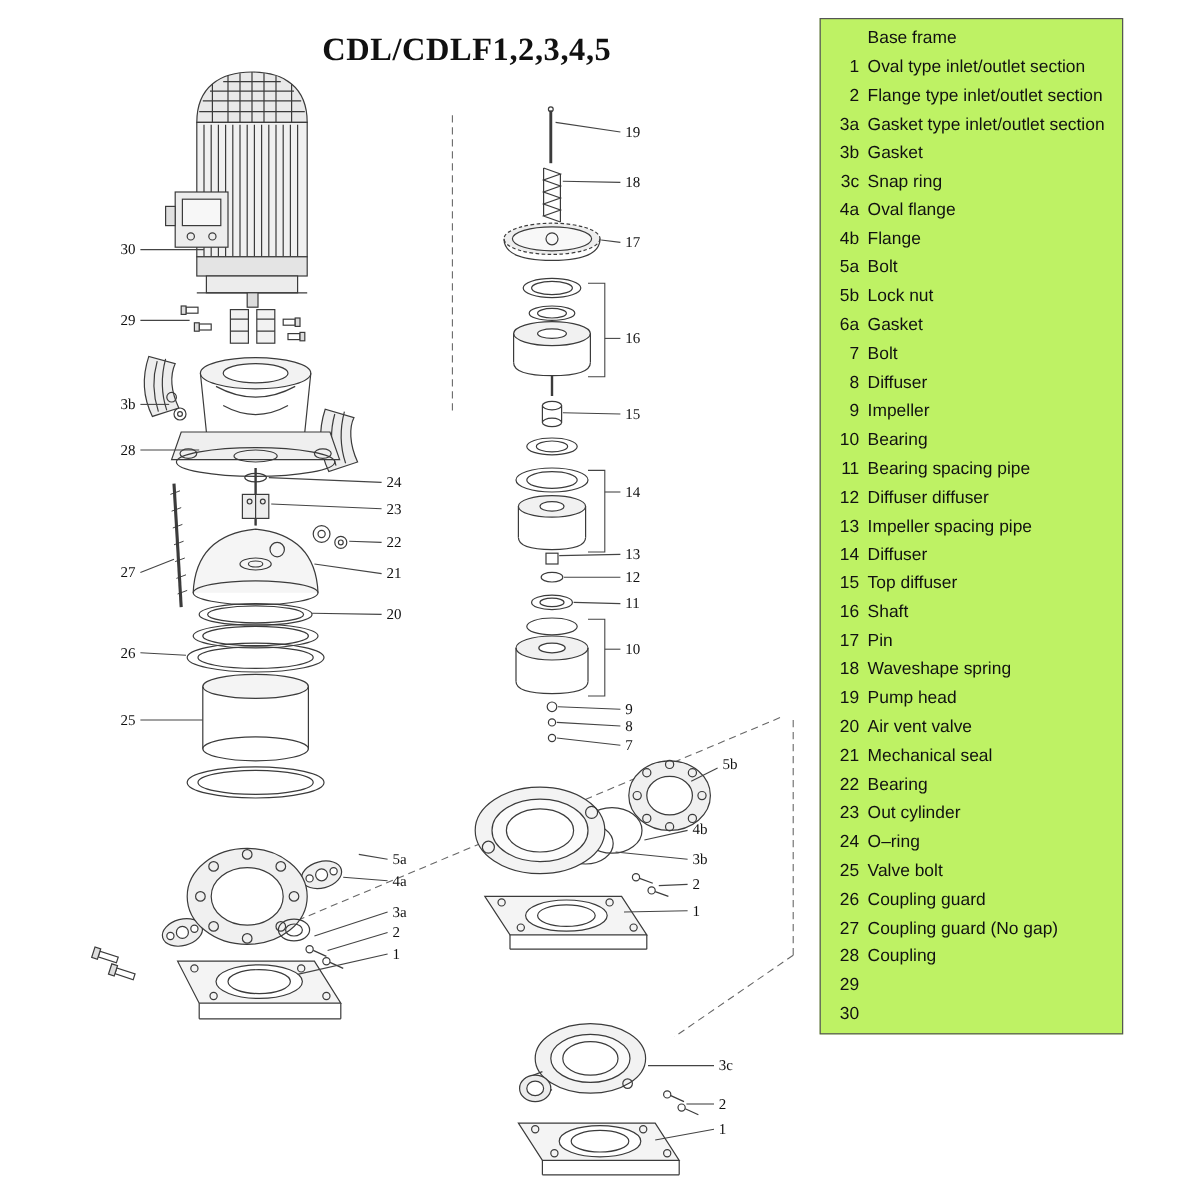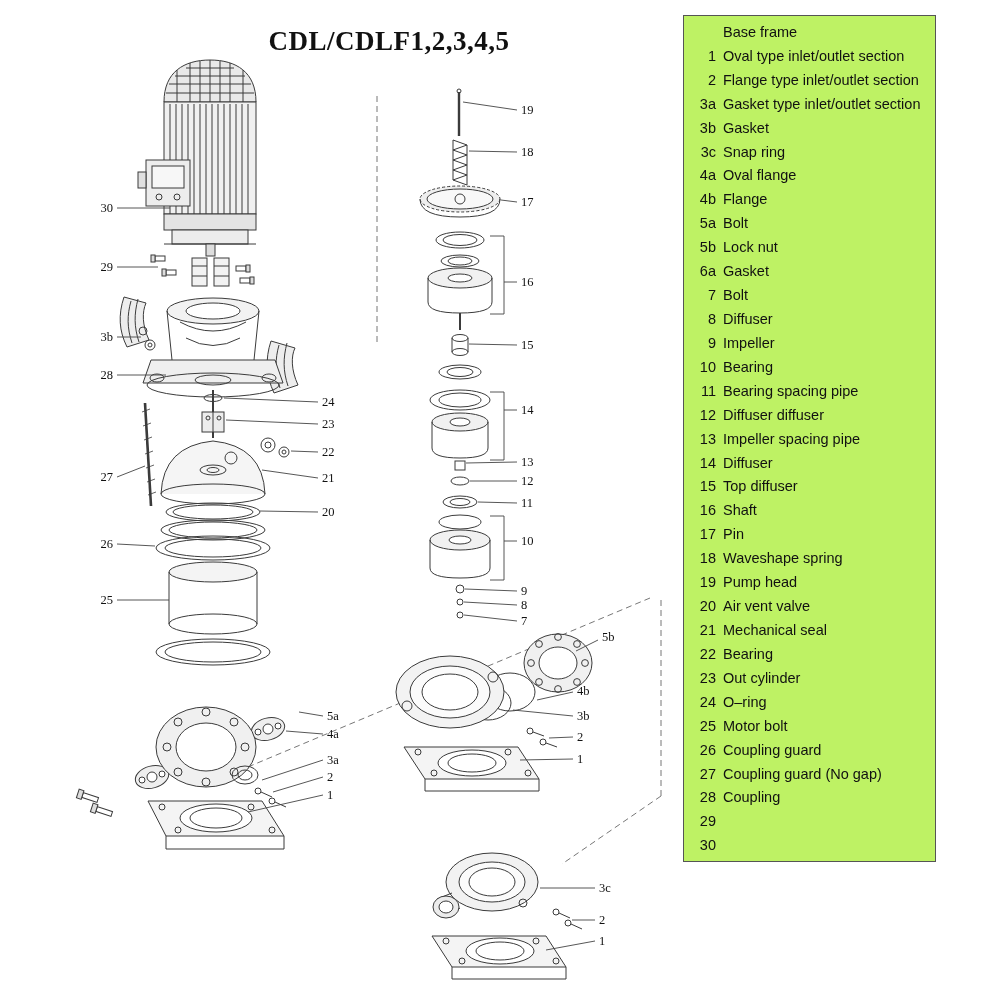--- a/index.html
+++ b/index.html
@@ -442,21 +442,21 @@
         <div class="plist-row">
           <span class="plist-num">23</span>
           <span class="plist-label">Out cylinder</span>
         </div>
         <div class="plist-row">
           <span class="plist-num">24</span>
           <span class="plist-label">O–ring</span>
         </div>
         <div class="plist-row">
           <span class="plist-num">25</span>
-          <span class="plist-label">Motor bolt</span>
+          <span class="plist-label">Valve bolt</span>
         </div>
         <div class="plist-row">
           <span class="plist-num">26</span>
           <span class="plist-label">Coupling guard</span>
         </div>
         <div class="plist-row">
           <span class="plist-num">27</span>
           <span class="plist-label">Coupling guard (No gap)</span>
         </div>
         <div class="plist-row">

